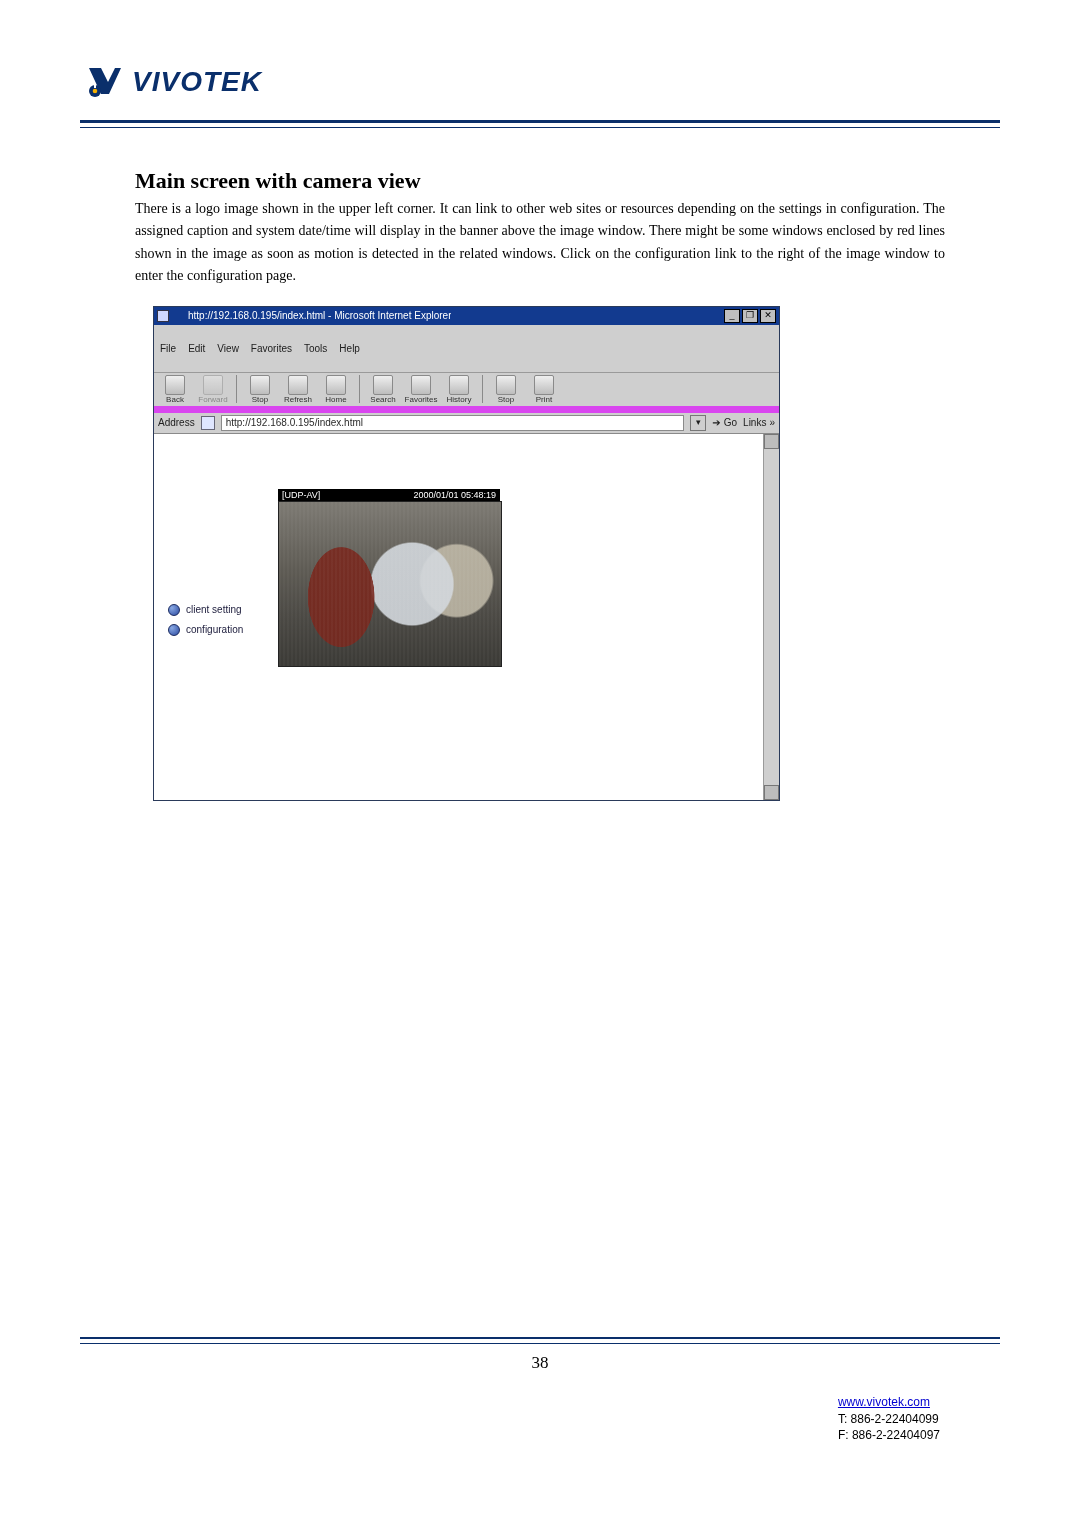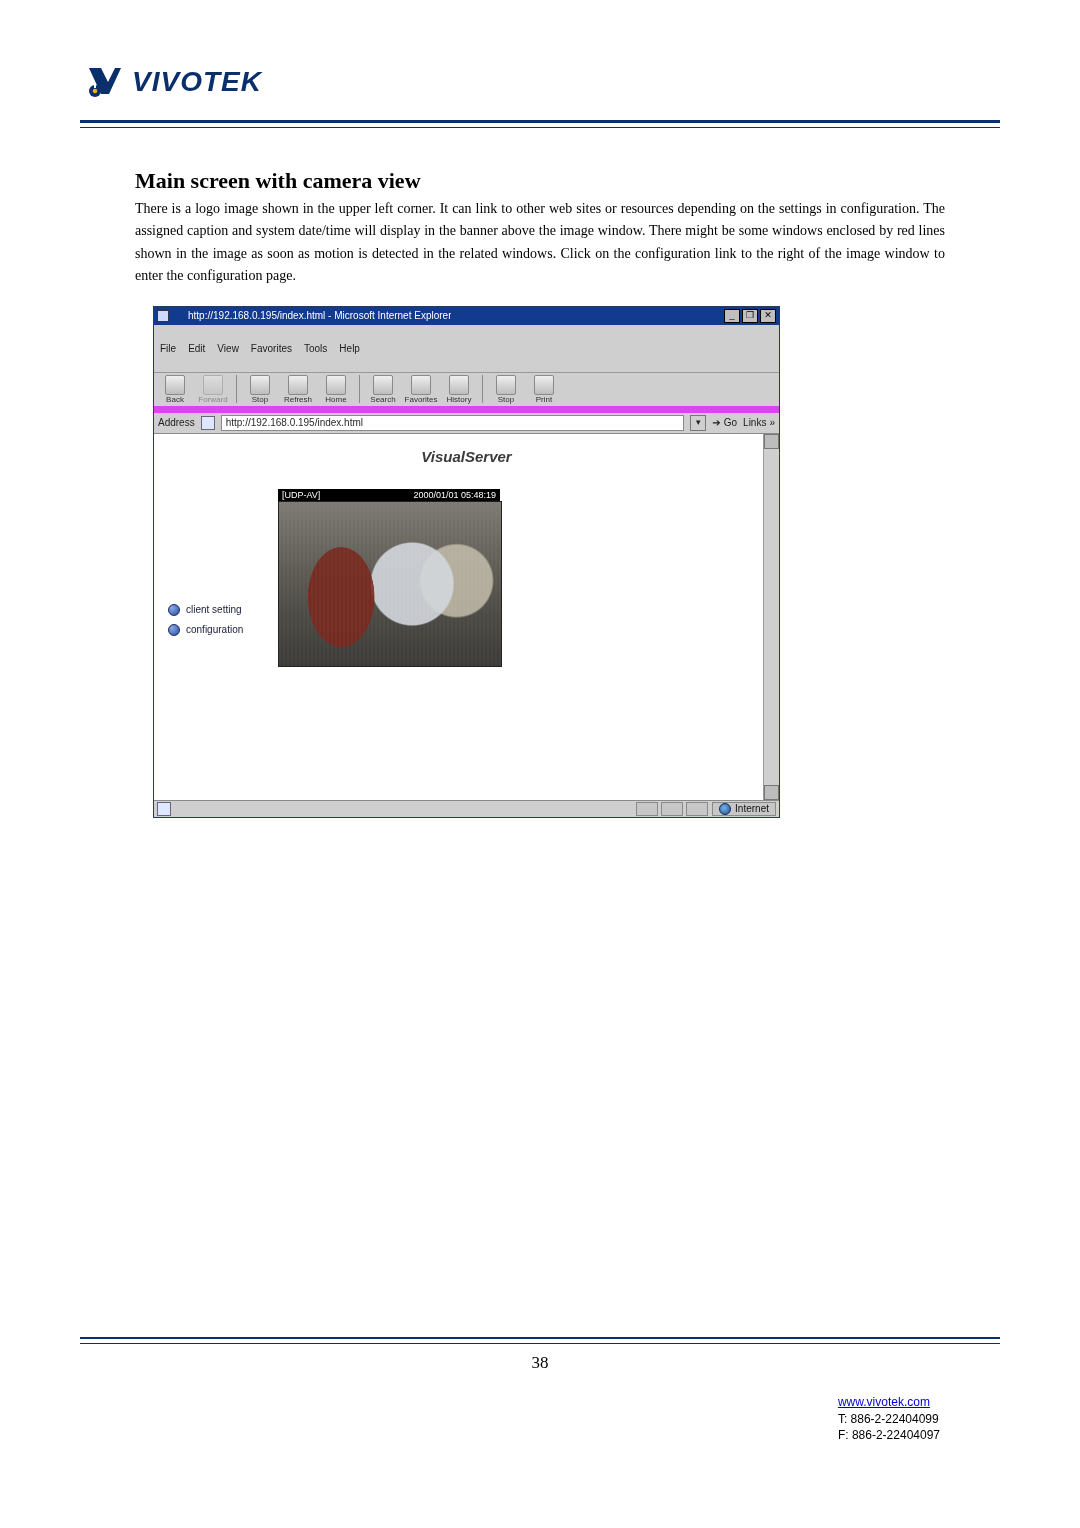--- a/index.html
+++ b/index.html
@@ -418,21 +418,20 @@
             <span>»</span>
           </span>
         </div>
 
         <div class="client">
           <div class="rscroll">
             <div class="arrow top"></div>
             <div class="arrow bot"></div>
           </div>
 
-          <div class="banner">VisualServer</div>
 
           <div class="side">
             <div class="sitem">
               <span class="bullet"></span>
               <span>client setting</span>
             </div>
             <div class="sitem">
               <span class="bullet"></span>
               <span>configuration</span>
             </div>
@@ -440,36 +439,20 @@
 
           <div class="cam">
             <div class="cam-top">
               <span>[UDP-AV]</span>
               <span>2000/01/01 05:48:19</span>
             </div>
             <div class="cam-body"></div>
           </div>
         </div>
 
-        <div class="statusbar">
-          <span class="left" style="display:flex;align-items:center;gap:4px;">
-            <span class="pageicon2"></span>
-          </span>
-          <span style="display:flex;align-items:center;gap:4px;">
-            <span class="segs">
-              <span class="seg"></span>
-              <span class="seg"></span>
-              <span class="seg"></span>
-            </span>
-            <span class="zone">
-              <span class="globe"></span>
-              <span>Internet</span>
-            </span>
-          </span>
-        </div>
 
       </div>
     </div>
   </div>
 
   <hr class="footer-rule">
   <div class="page-number">38</div>
   <div class="footer-block">
     <a>www.vivotek.com</a><br>
     <span>T: 886-2-22404099</span><br>

